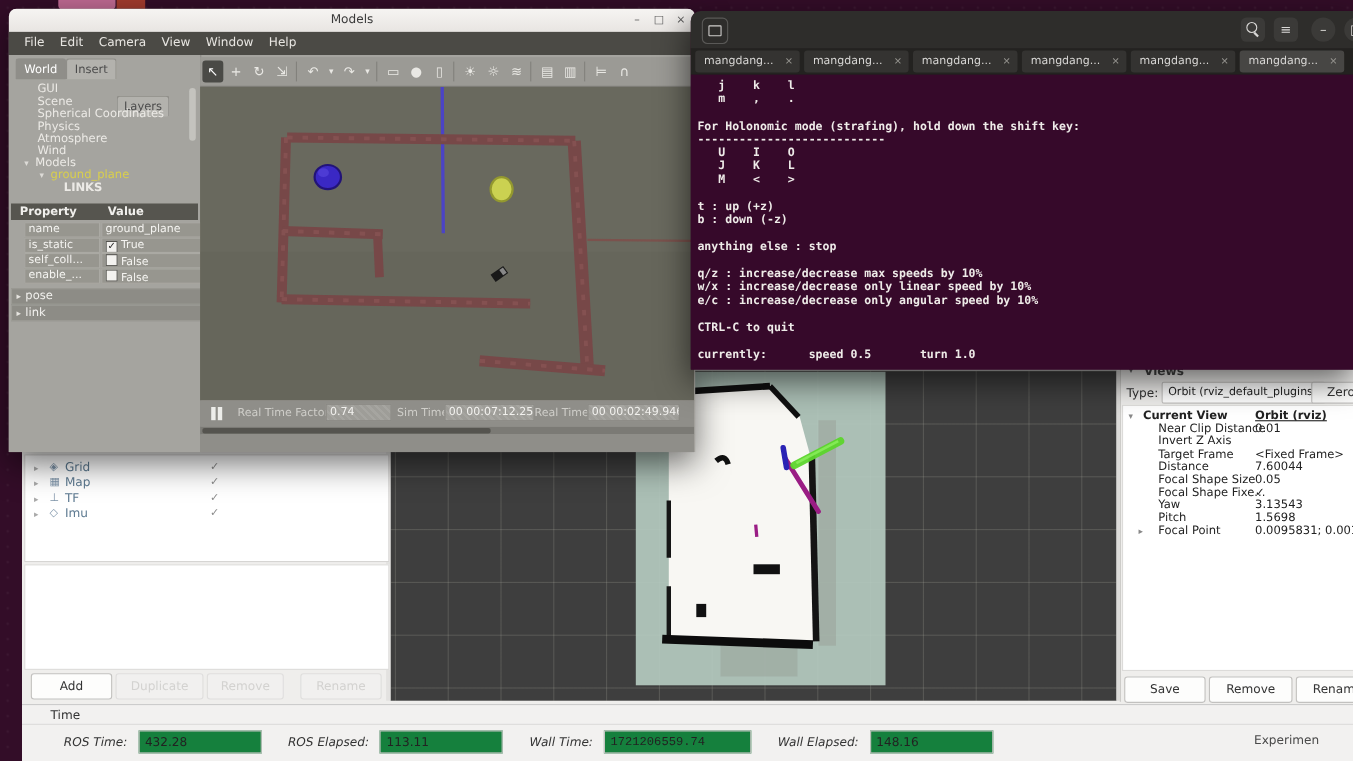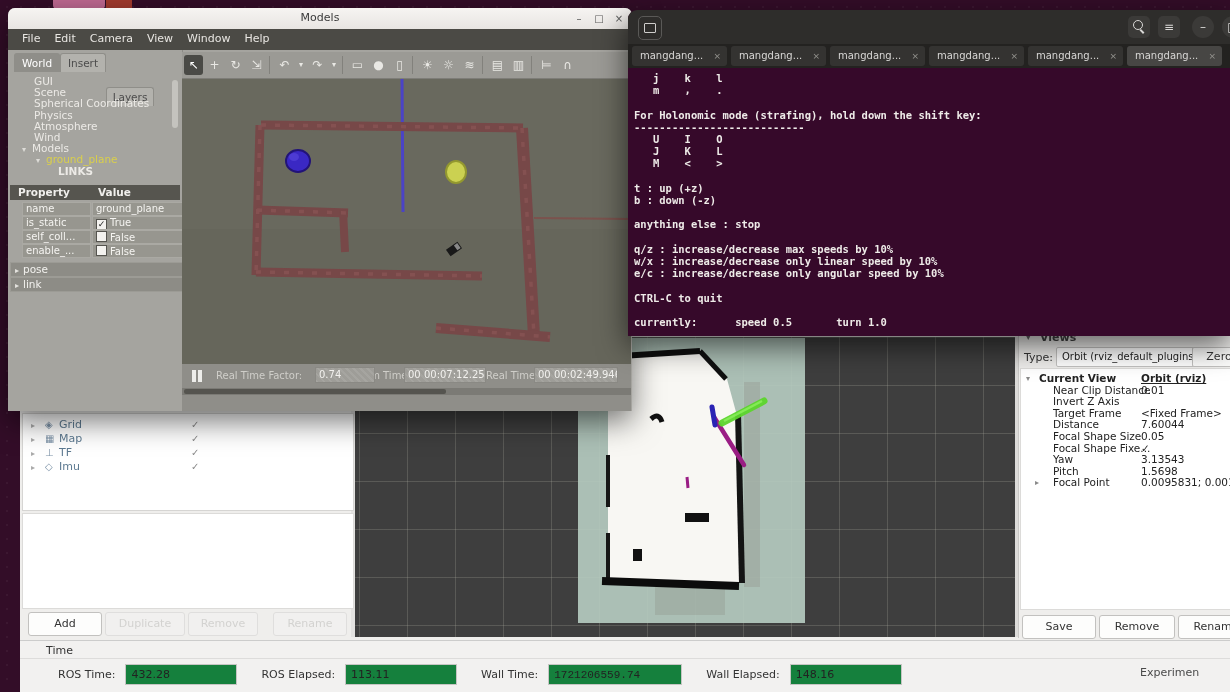--- a/index.html
+++ b/index.html
@@ -32,21 +32,21 @@
   .rv-row .dicon{position:absolute;left:22px;font-size:10px;color:#7d93a8;}
   .rv-row .dname{position:absolute;left:36px;}
   .rv-row .dcheck{position:absolute;left:168px;color:#8b8b8b;font-size:10px;}
 
   .rv-btn{height:22px;border:1px solid #c2c1bf;background:#fdfdfc;border-radius:3px;
           text-align:center;line-height:21px;color:#333;}
   .rv-btn.disabled{color:#d3d2d0;background:#f1f0ef;border-color:#dfdedd;}
 
   .rv-time{left:20px;top:640px;width:1210px;height:52px;background:#f2f1f0;border-top:1px solid #ccc;}
   .rv-fields{left:58px;top:662px;display:flex;align-items:center;gap:8px;}
-  .rv-fields label{color:#333;margin-right:2px;white-space:nowrap;}
+  .rv-fields label{color:#333;margin-right:2px;white-space:nowrap;font-style:italic;}
   .rv-fields input{height:17px;border:1px solid #c6c5c3;background:#15803d;color:#222;
                    font:11px "DejaVu Sans",sans-serif;padding:1px 5px;margin-right:16px;}
 
   .rv-views-bg{left:1018px;top:330px;width:212px;height:308px;background:#efeeec;border-left:1px solid #c9c8c6;}
   .rv-views-hdr{left:1040px;top:331px;color:#444;font-weight:bold;}
   .rv-views-hdr-arr{left:1026px;top:332px;color:#666;font-size:9px;}
   .rv-type-label{left:1024px;top:351px;color:#333;}
   .rv-combo{left:1056px;top:347px;width:130px;height:18px;background:#fff;border:1px solid #c3c2c0;
             border-radius:2px;font-size:10px;line-height:17px;padding:0 12px 0 5px;color:#222;
             white-space:nowrap;overflow:hidden;}
@@ -395,21 +395,21 @@
 
     <div class="abs gz-status">
       <span class="lbl" style="left:34px;">Real Time Factor:</span>
       <span class="lbl" style="left:179px;">Sim Time:</span>
       <span class="lbl" style="left:304px;">Real Time:</span>
     </div>
     <div class="abs gz-pause">
         <i style="left:2px;"></i>
         <i style="left:8px;"></i>
       </div>
-    <div class="abs gz-vbox" style="left:296px;top:367px;width:52px;margin-left:19px;">0.74</div>
+    <div class="abs gz-vbox" style="left:296px;top:367px;width:52px;">0.74</div>
     <div class="abs gz-vbox" style="left:404px;top:367px;width:74px;">00 00:07:12.255</div>
     <div class="abs gz-vbox" style="left:534px;top:367px;width:76px;">00 00:02:49.946</div>
     <div class="abs gz-hscroll"></div>
     <div class="abs gz-hthumb"></div>
     <div class="abs gz-bottom"></div>
   </div>
 
   <div class="layer" style="z-index:30;">
     <div class="abs tm-win"></div>
     <div class="abs tm-header"></div>

